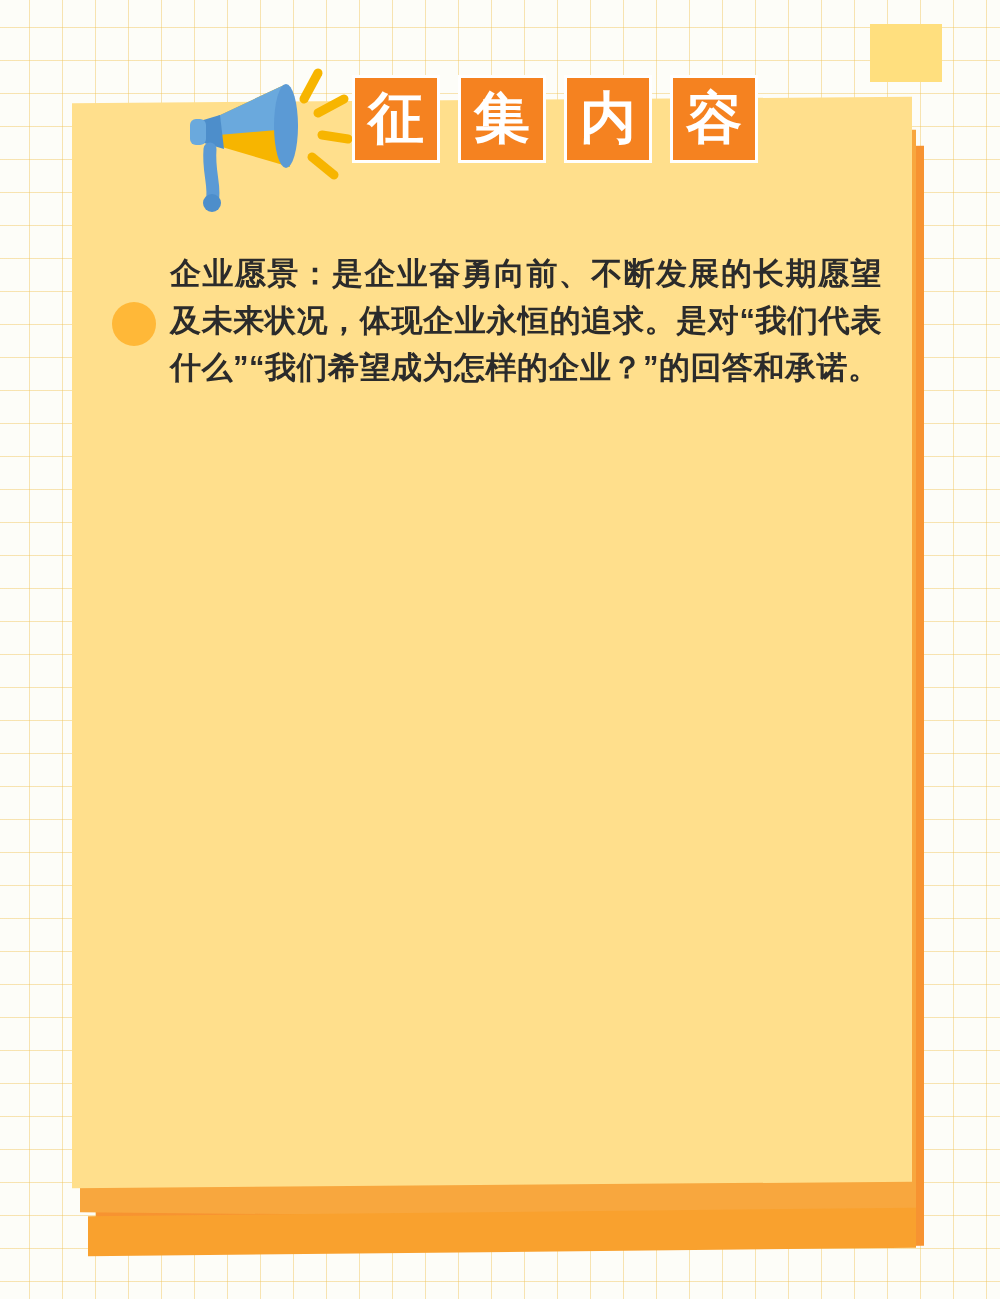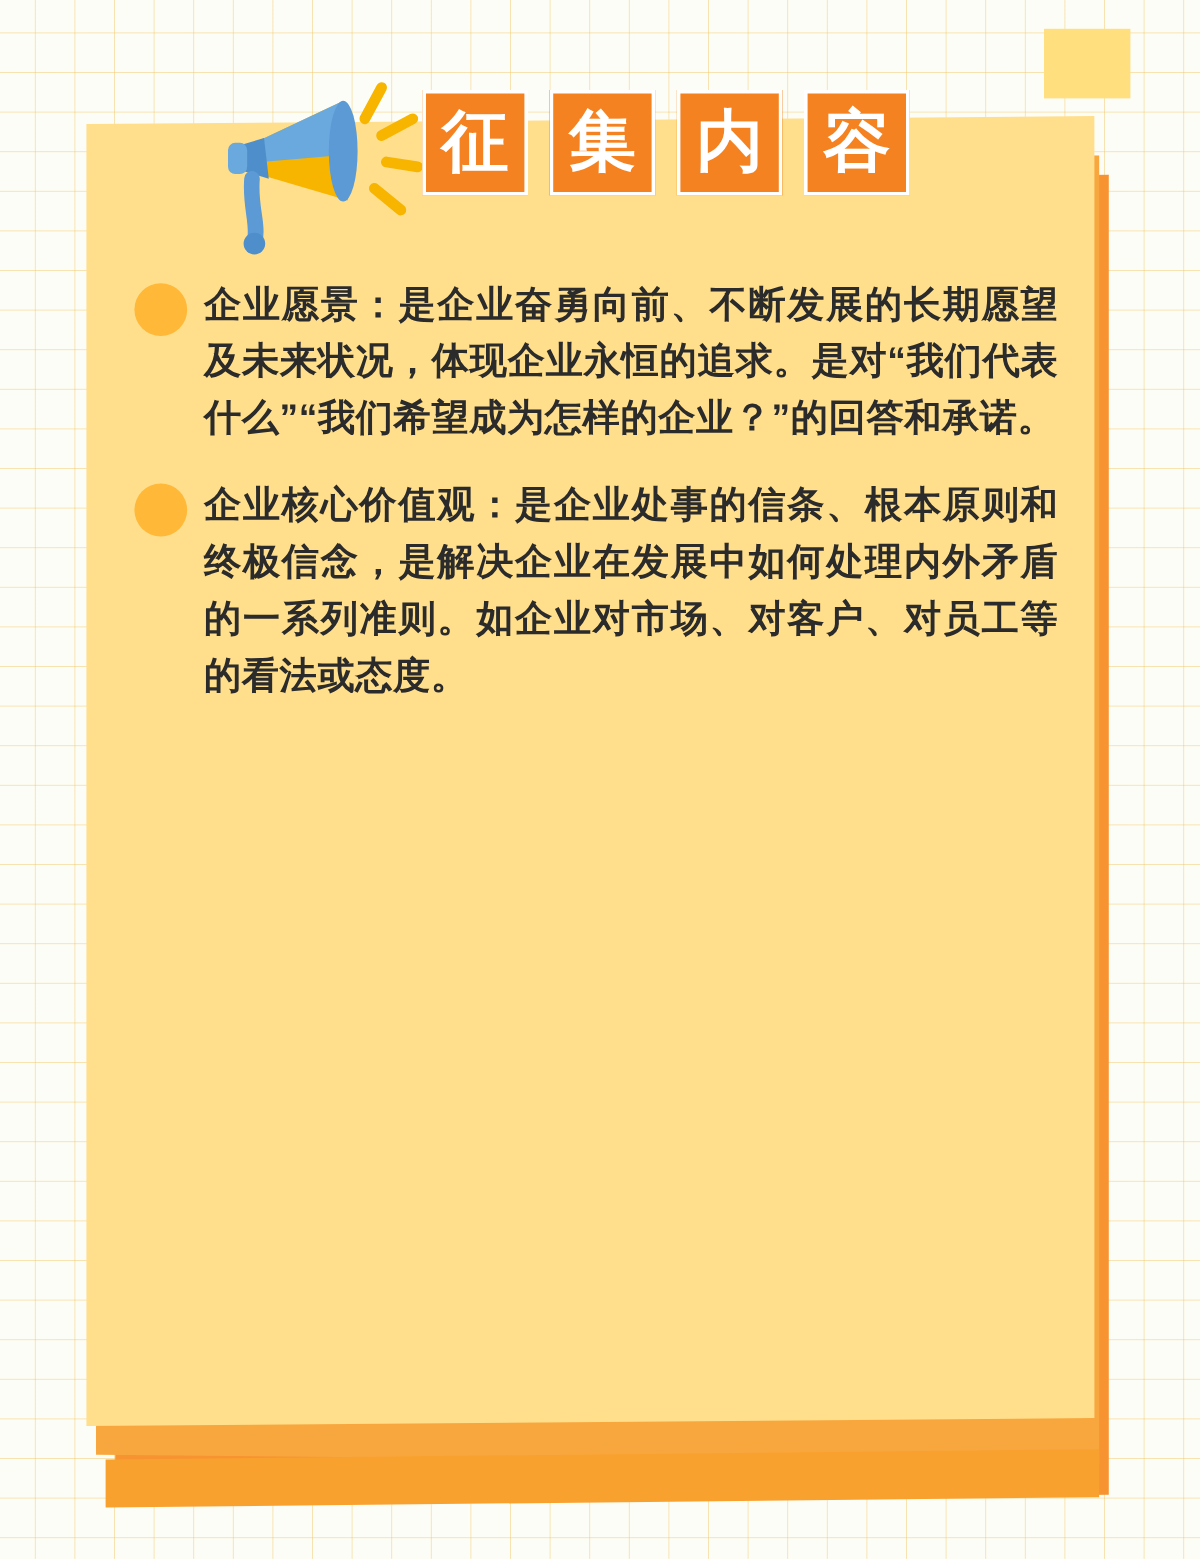--- a/index.html
+++ b/index.html
@@ -107,22 +107,23 @@
 
   
   .list {
     position: absolute;
     left: 40px;
     top: 130px;
     width: 770px;
   }
   .item {
     display: flex;
-    align-items: flex-start;
+    align-items: center;
     margin-bottom: 26px;
+    margin-top: 20px;
   }
   .bullet {
     flex: 0 0 auto;
     width: 44px;
     height: 44px;
     border-radius: 50%;
     background: #ffb838;
     margin-right: 14px;
     margin-top: 6px;
   }
@@ -189,23 +190,19 @@
     </div>
 
     <div class="list">
 
       <div class="item">
         <div class="bullet"></div>
         <div class="item-text">企业愿景：是企业奋勇向前、不断发展的长期愿望及未来状况，体现企业永恒的追求。是对“我们代表什么”“我们希望成为怎样的企业？”的回答和承诺。</div>
       </div>
 
 
-      <div class="item">
-        <div class="bullet"></div>
-        <div class="item-text">企业核心价值观：是企业处事的信条、根本原则和终极信念，是解决企业在发展中如何处理内外矛盾的一系列准则。如企业对市场、对客户、对员工等的看法或态度。</div>
-      </div>
 
 
     </div>
   </div>
 
   <div class="bottom-bar"></div>
 </div>
 
 </body></html>

